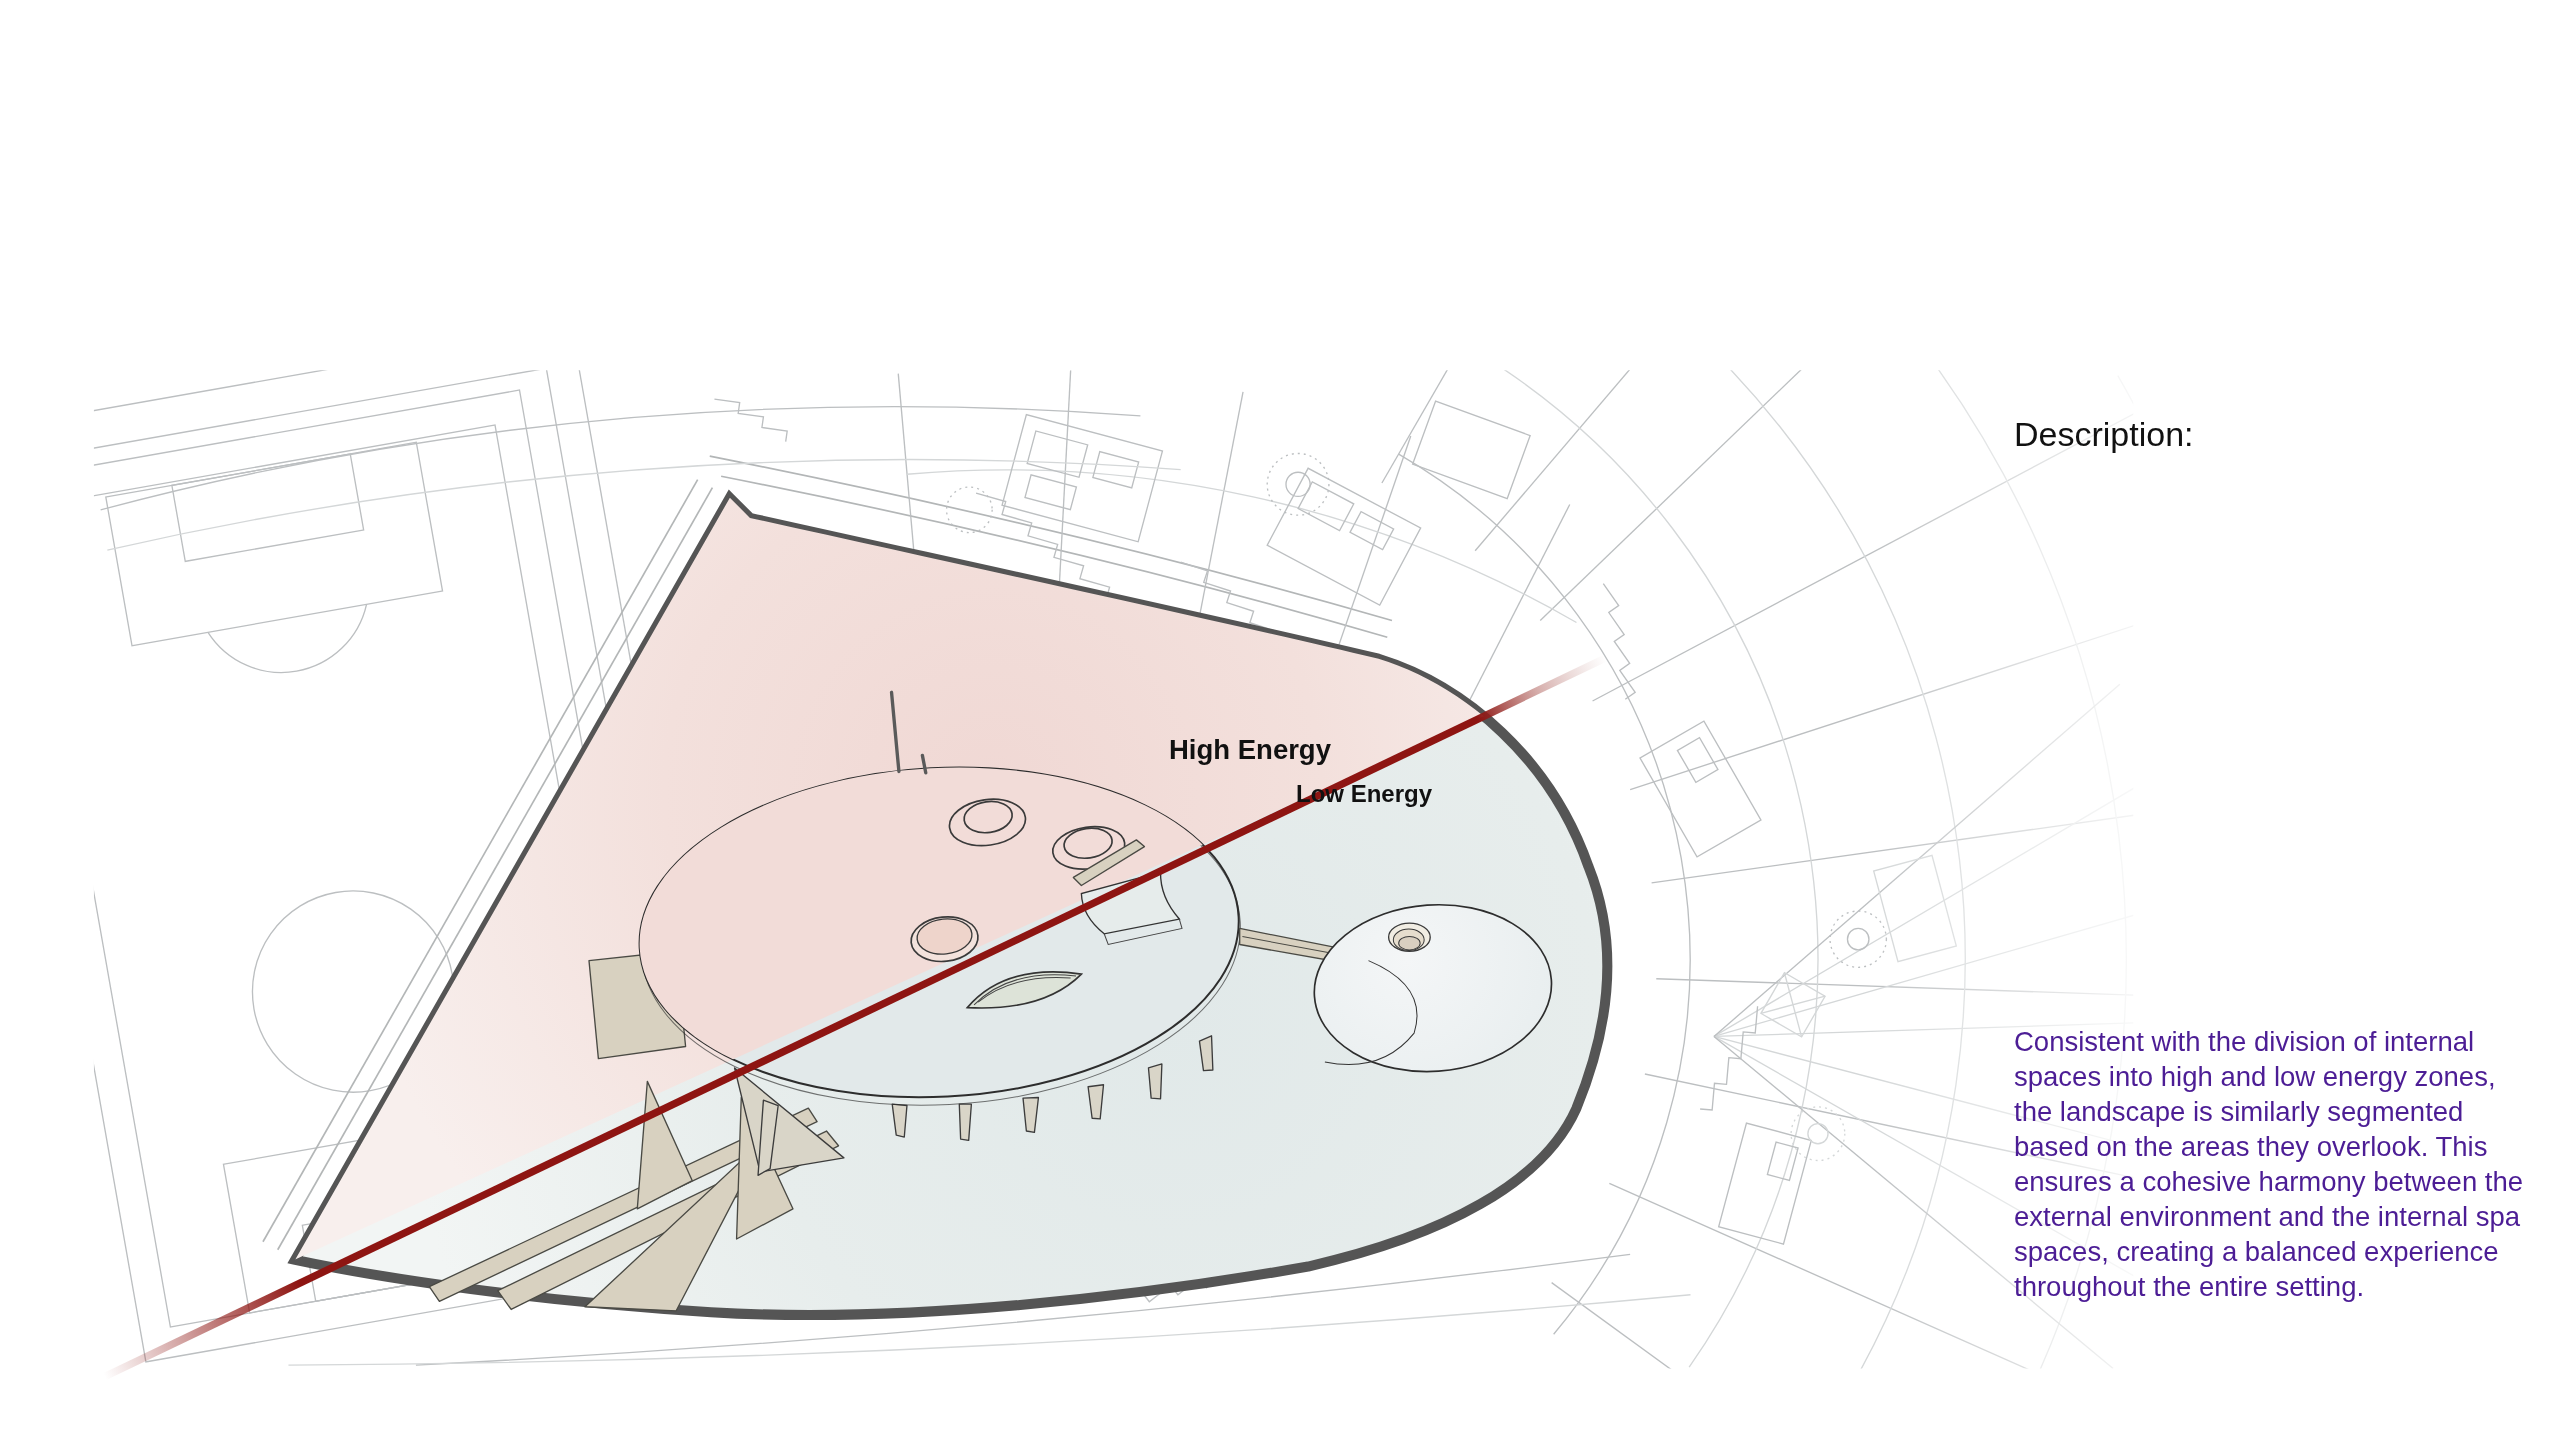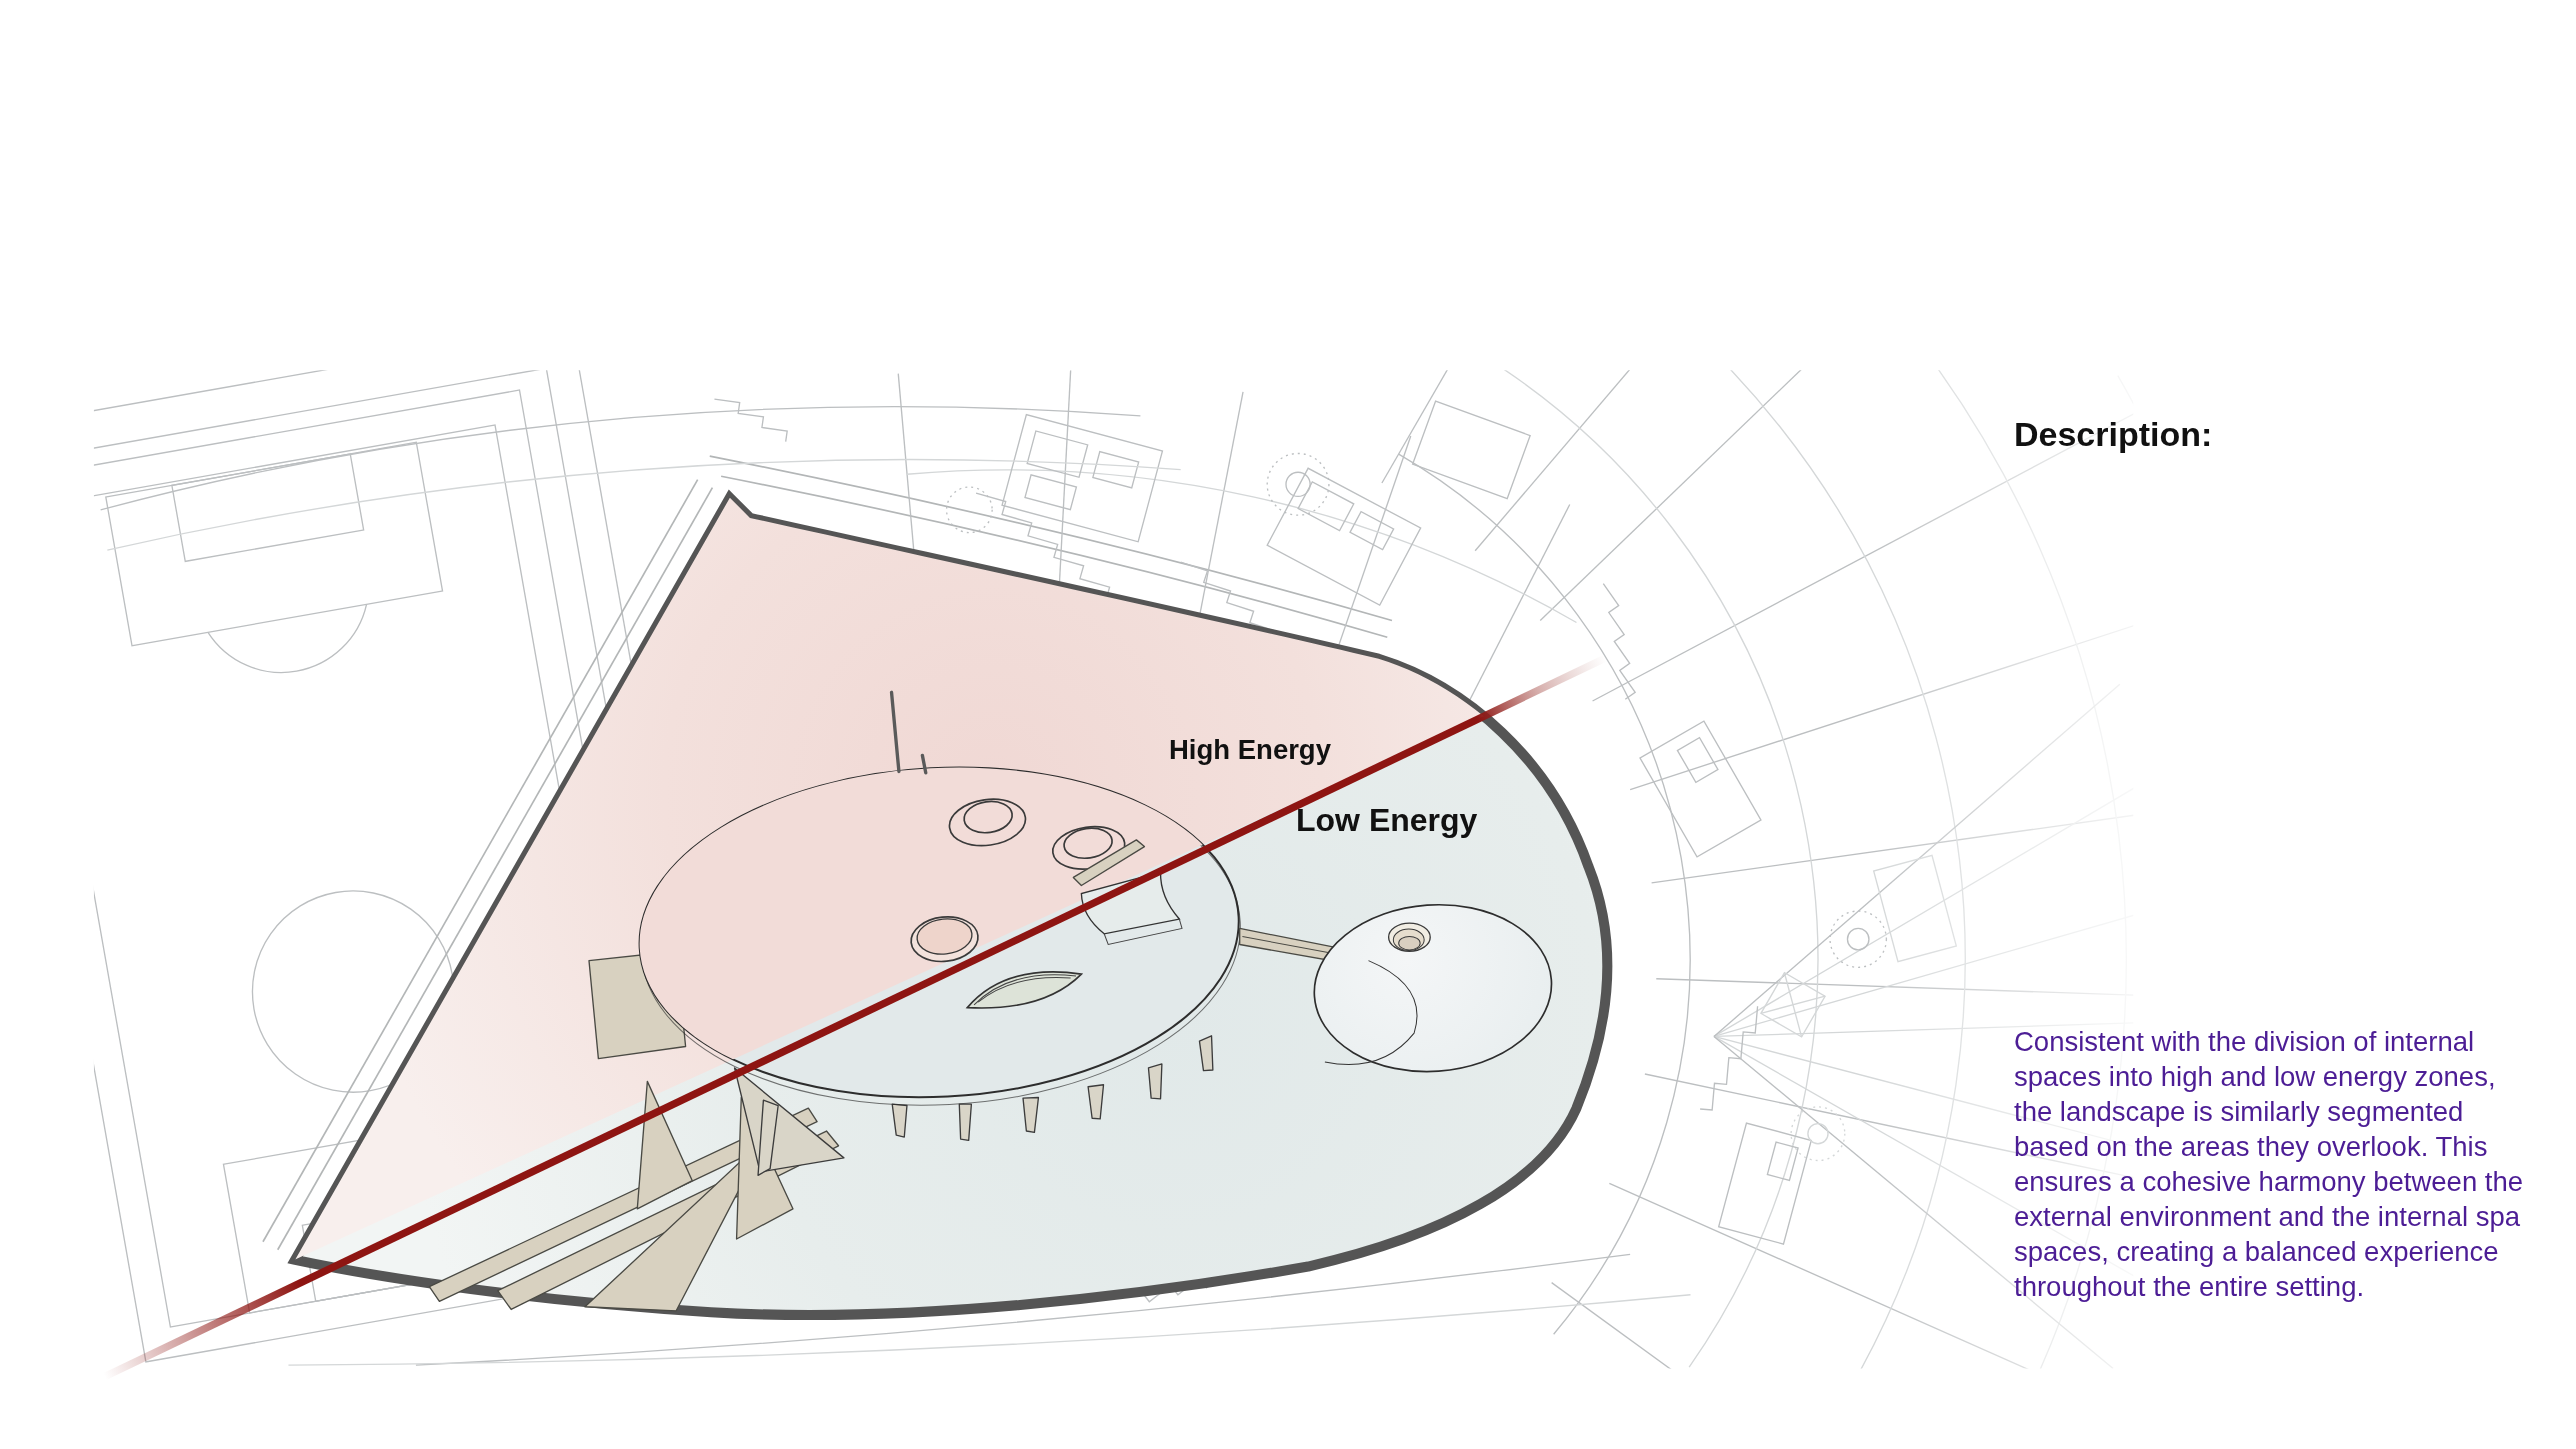--- a/index.html
+++ b/index.html
@@ -28,22 +28,22 @@
   .crater1{fill:#f1ede3;stroke:#3a3a3a;stroke-width:2;}
   .crater2{fill:#e6ddcd;stroke:#3a3a3a;stroke-width:1.5;}
   .crater3{fill:#d9cfc0;stroke:#3a3a3a;stroke-width:1.5;}
   .swoosh{fill:none;stroke:#333;stroke-width:1.5;}
   .divider{stroke:url(#gRed);stroke-width:11;}
 
   
   .txt{position:absolute;color:var(--text,#111);}
   .zone-label{font-weight:bold;font-size:27.5px;letter-spacing:0;text-align:center;}
   .lbl-high{left:1169px;top:734px;}
-  .lbl-low{left:1296px;top:802px;font-size:32px;}
-  .desc-title{left:2014px;top:415px;font-weight:bold;font-size:34px;}
+  .lbl-low{left:1296px;top:780px;font-size:24px;}
+  .desc-title{left:2014px;top:415px;font-weight:normal;font-size:34px;}
   .desc-body{left:2014px;top:1024px;width:525px;font-size:27.5px;line-height:35px;color:#4c1d95;}
 </style>
 </head>
 <body>
 
 <div class="stage">
 
 <svg width="2576" height="1449" viewBox="0 0 3840 2160">
   <defs>
     <clipPath id="clipBg">

